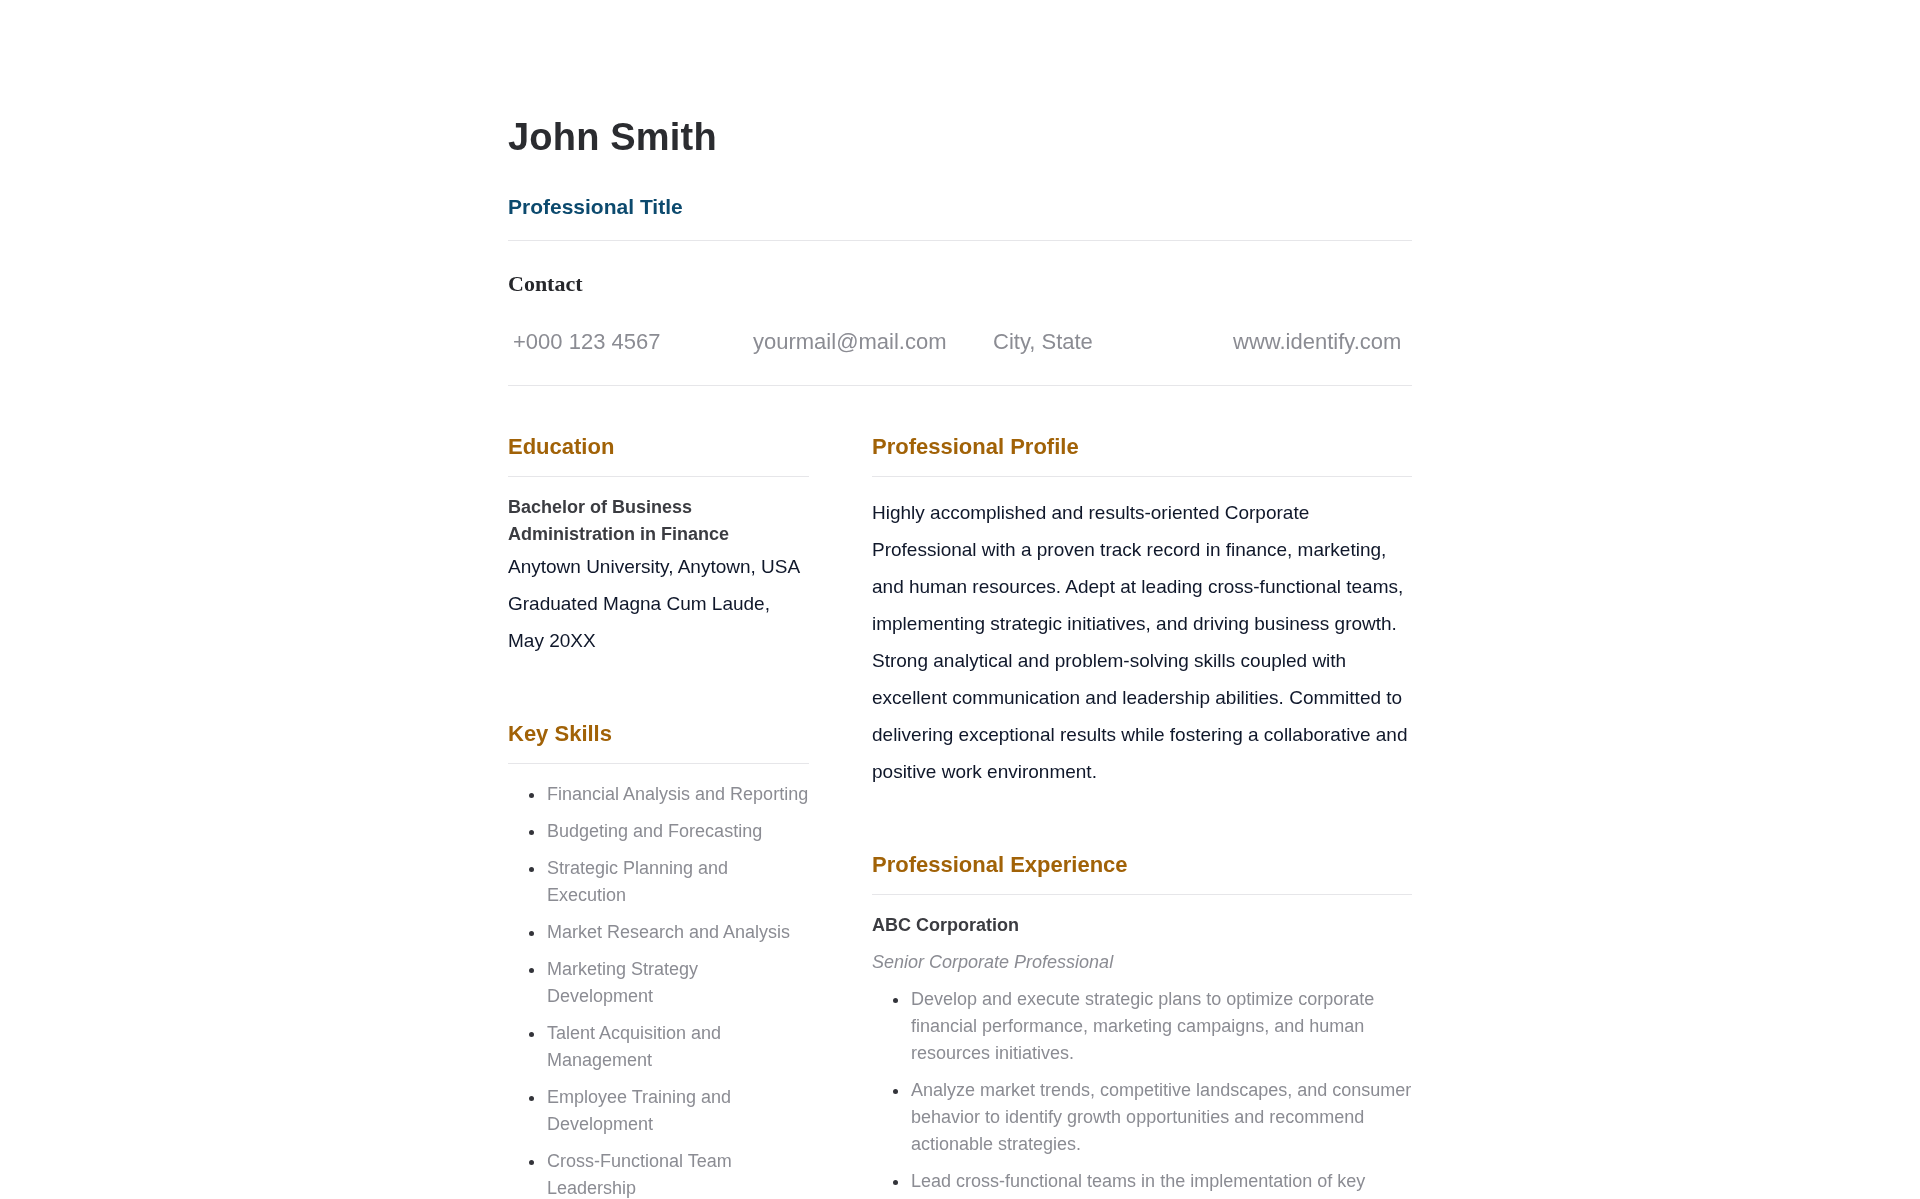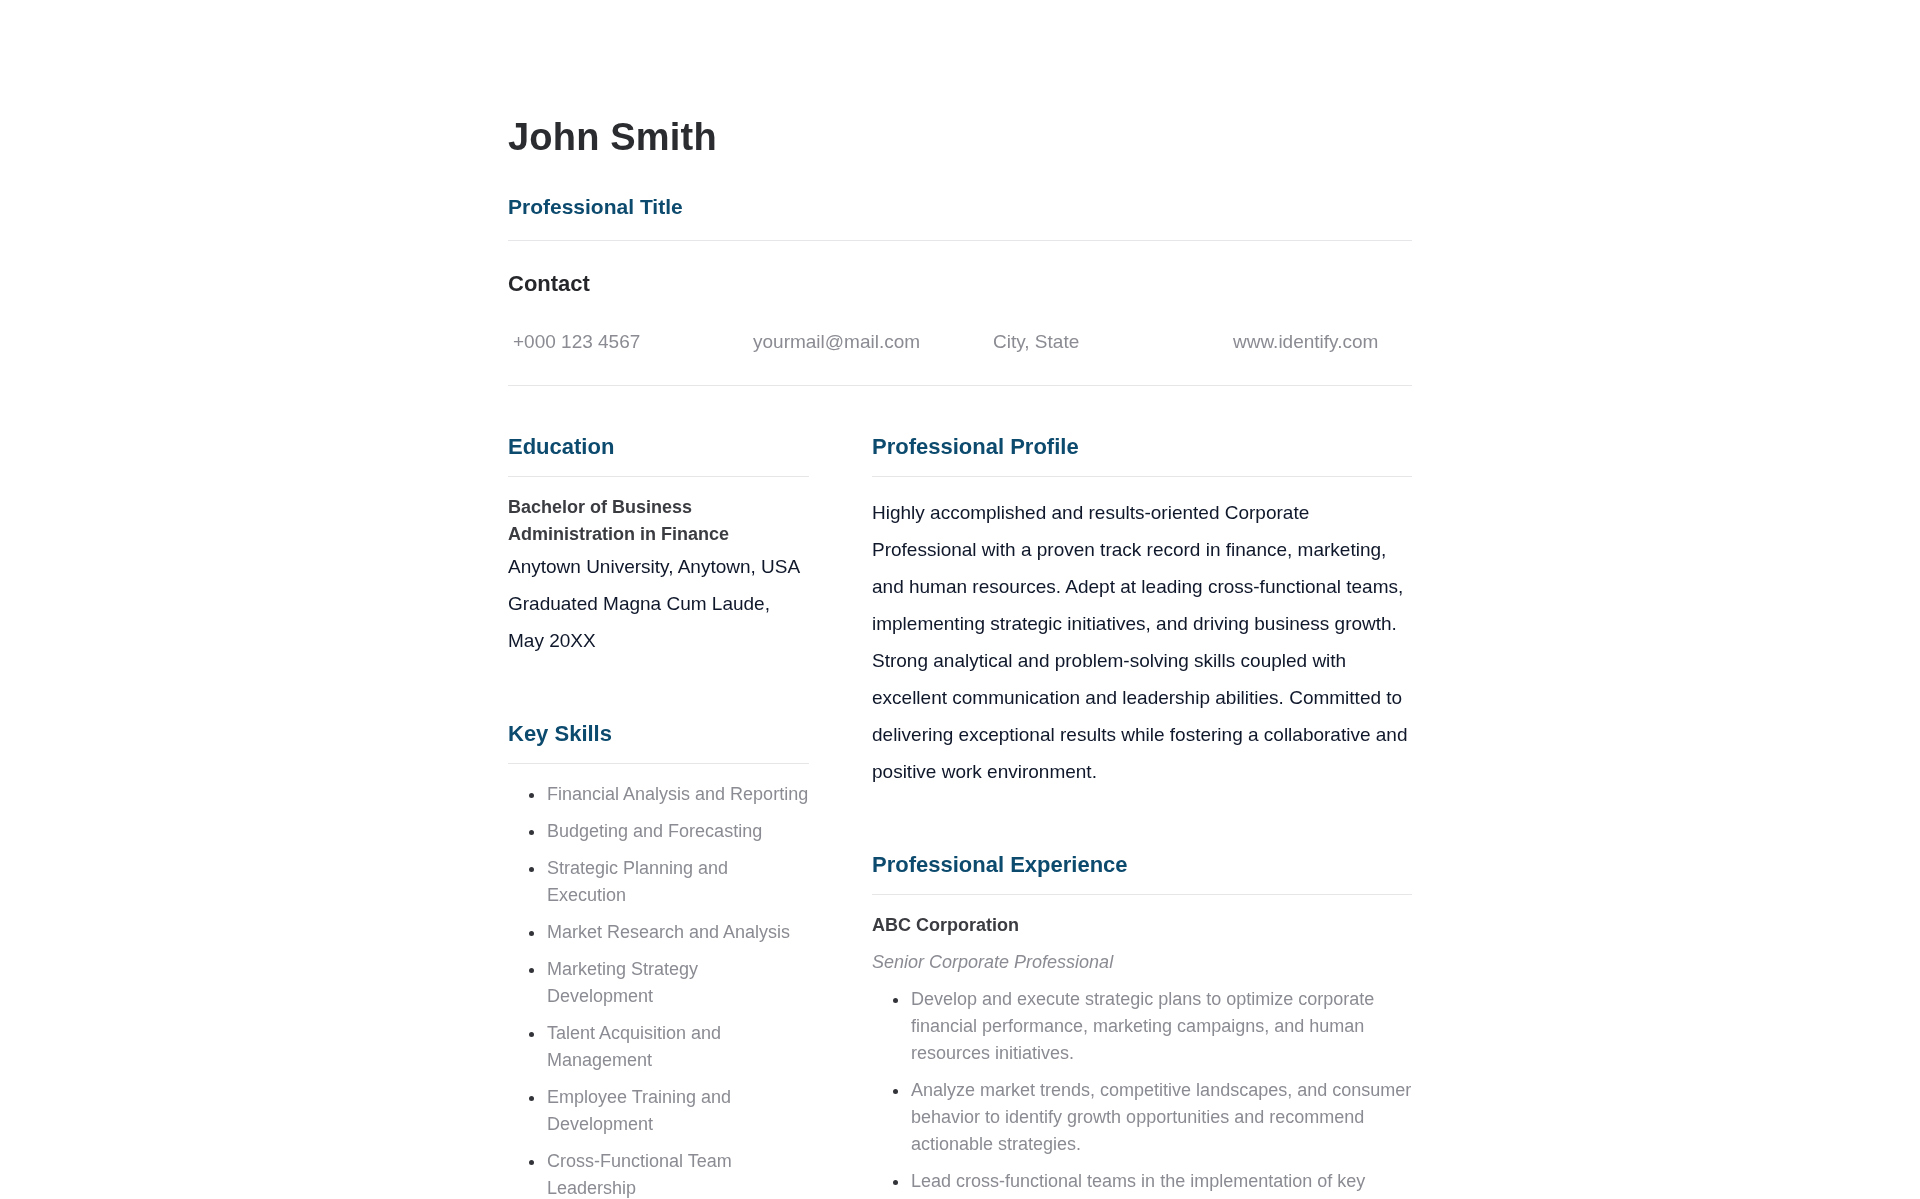--- a/index.html
+++ b/index.html
@@ -36,44 +36,45 @@
     height: 0;
   }
   .hr-title { margin-top: 18px; }
   
   .contact-heading {
     margin-top: 28px;
     font-size: 22px;
     font-weight: 700;
     line-height: 29px;
     color: #26272b;
+    font-family: Liberation Serif, serif;
   }
   .contact-row {
     margin-top: 30px;
     display: grid;
     grid-template-columns: 240px 240px 240px auto;
     padding-left: 5px;
-    font-size: 19px;
+    font-size: 22px;
     line-height: 27px;
     color: #8b8c93;
   }
   .hr-contact { margin-top: 30px; }
   
   .columns {
     margin-top: 46px;
     display: grid;
     grid-template-columns: 301px 540px;
     column-gap: 63px;
     align-items: start;
   }
   .section h2 {
     font-size: 22px;
     font-weight: 700;
     line-height: 29px;
-    color: #0c4a6e;
+    color: #a16207;
   }
   .section hr.divider { margin-top: 15px; }
   .section .section-body { margin-top: 17px; }
   .section + .section { margin-top: 60px; }
   
   .t-gray   { font-size: 19px; line-height: 37px; color: #0f172a; }
   .t-bold   { font-size: 18px; line-height: 27px; font-weight: 700; color: #3b3c41; }
   .t-italic { font-size: 18px; line-height: 27px; font-style: italic; color: #8b8c93; }
   
   ul.dot-list {

